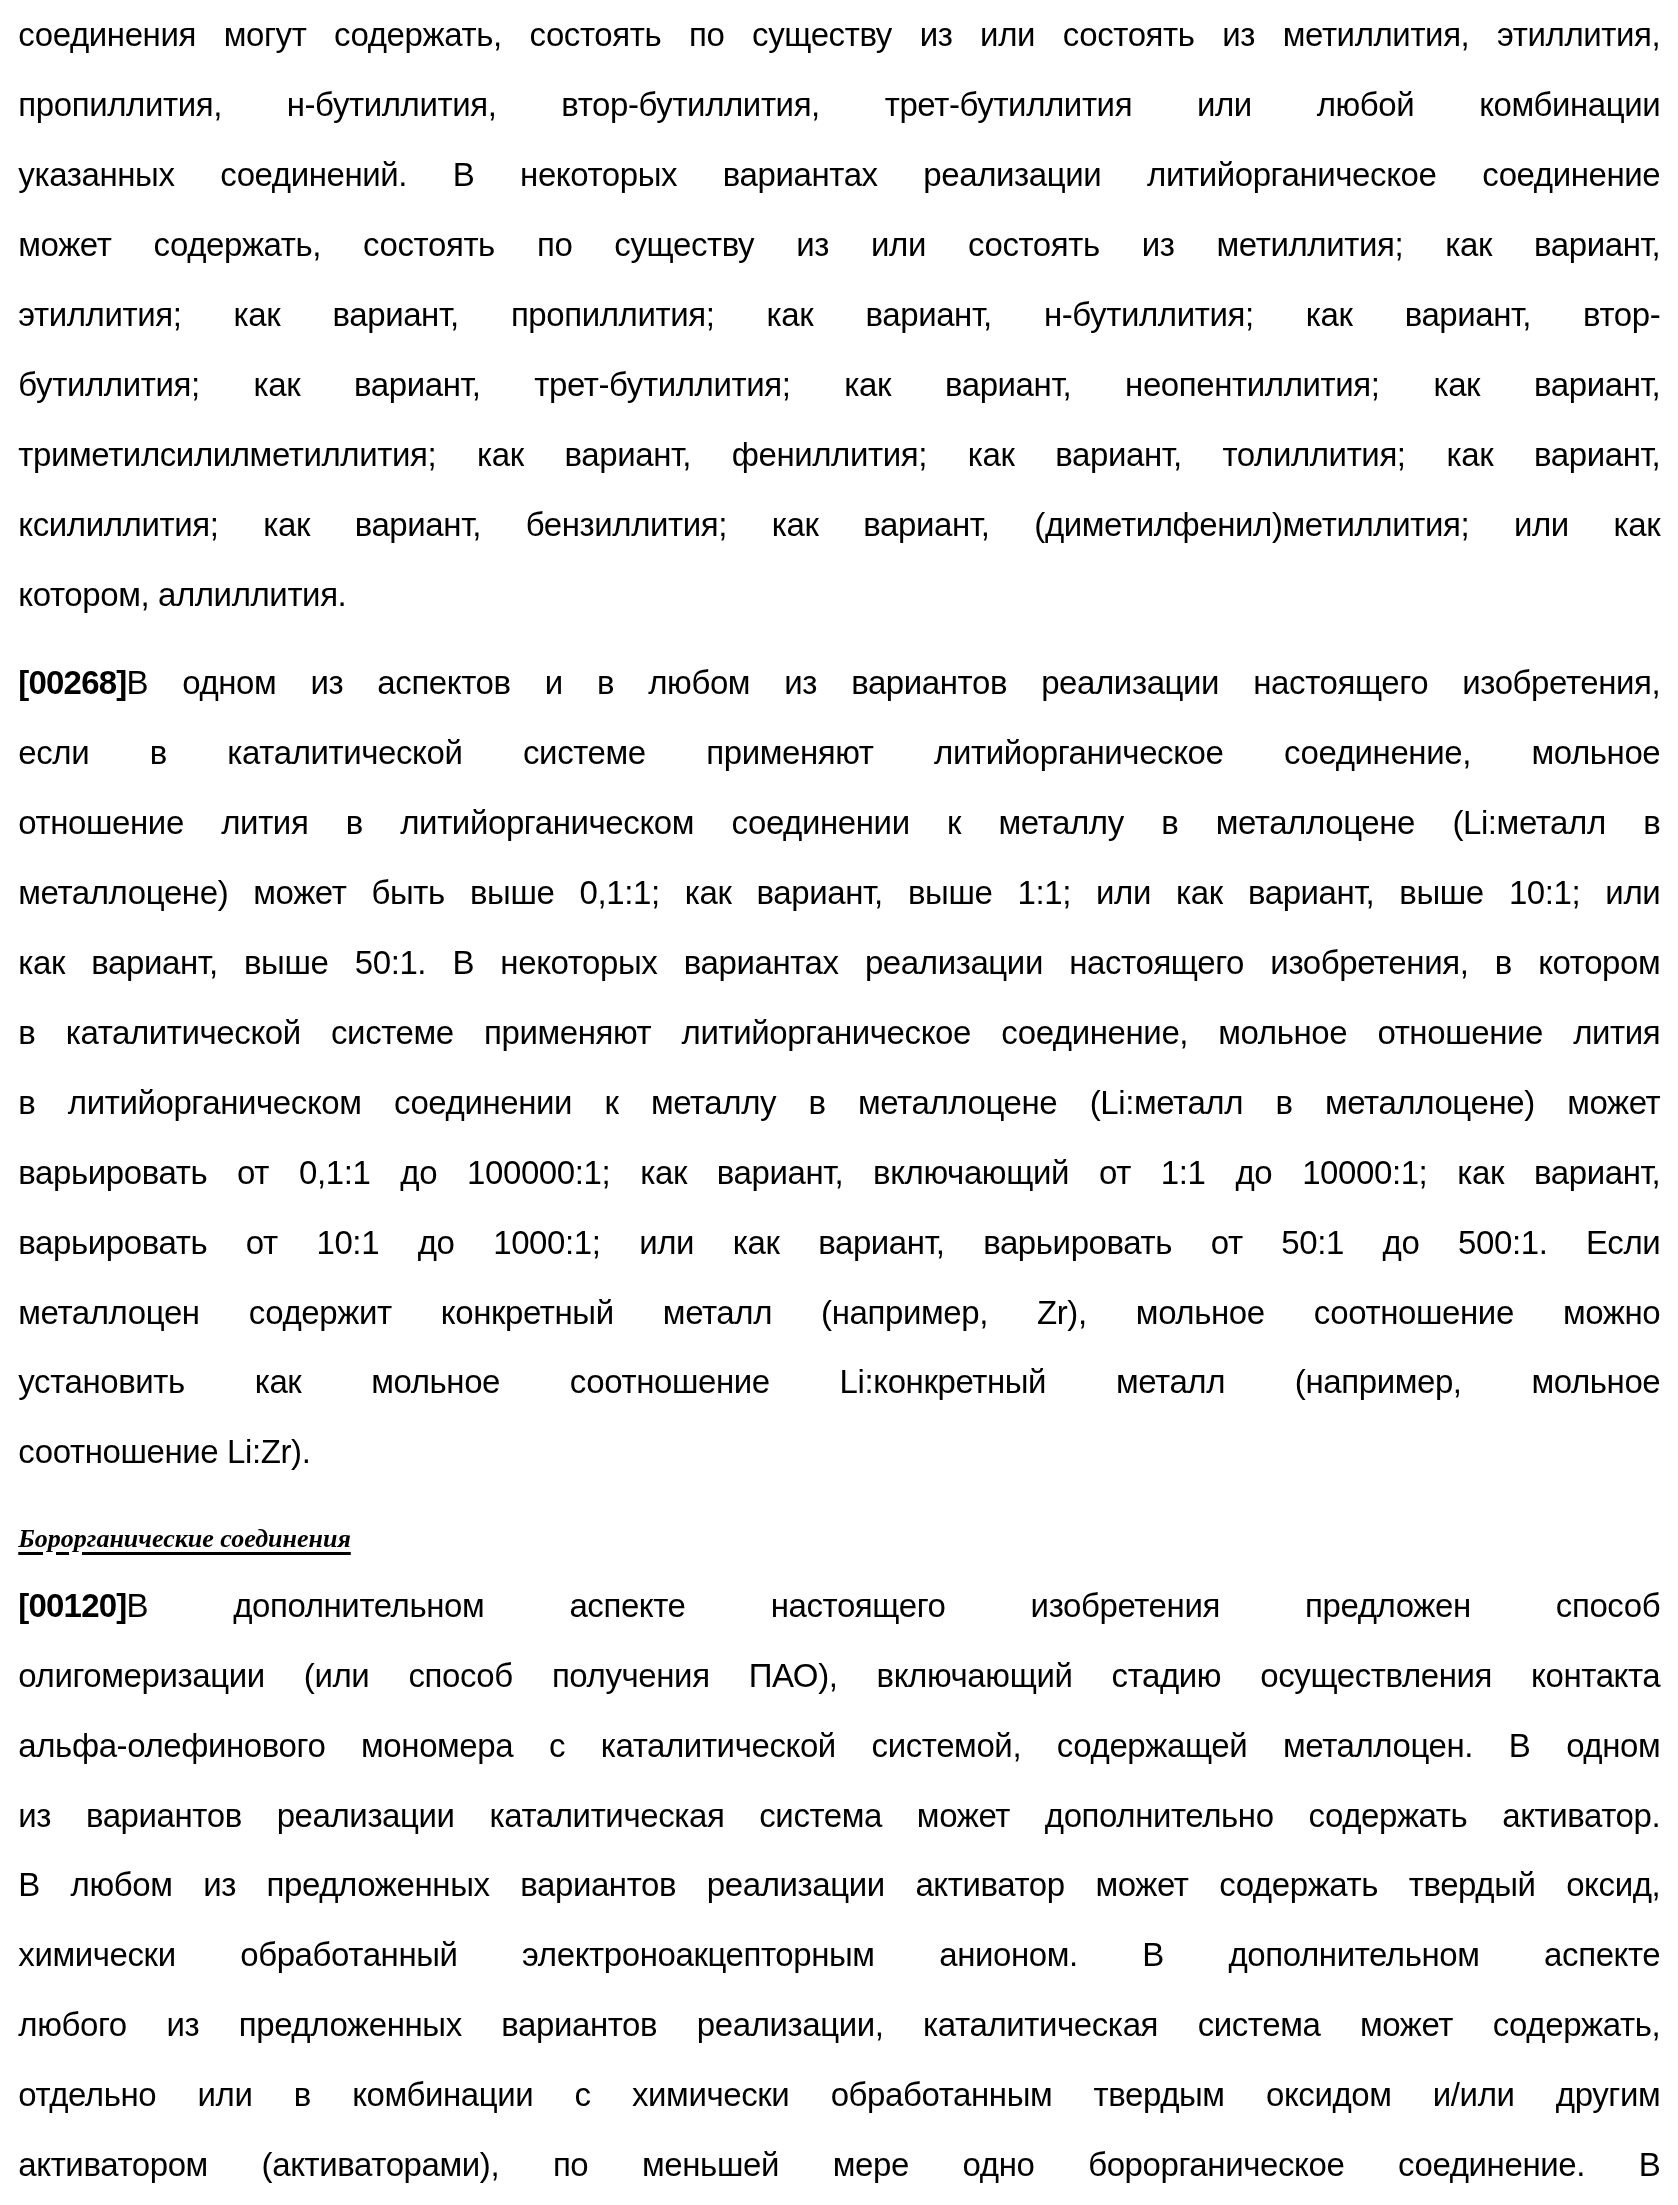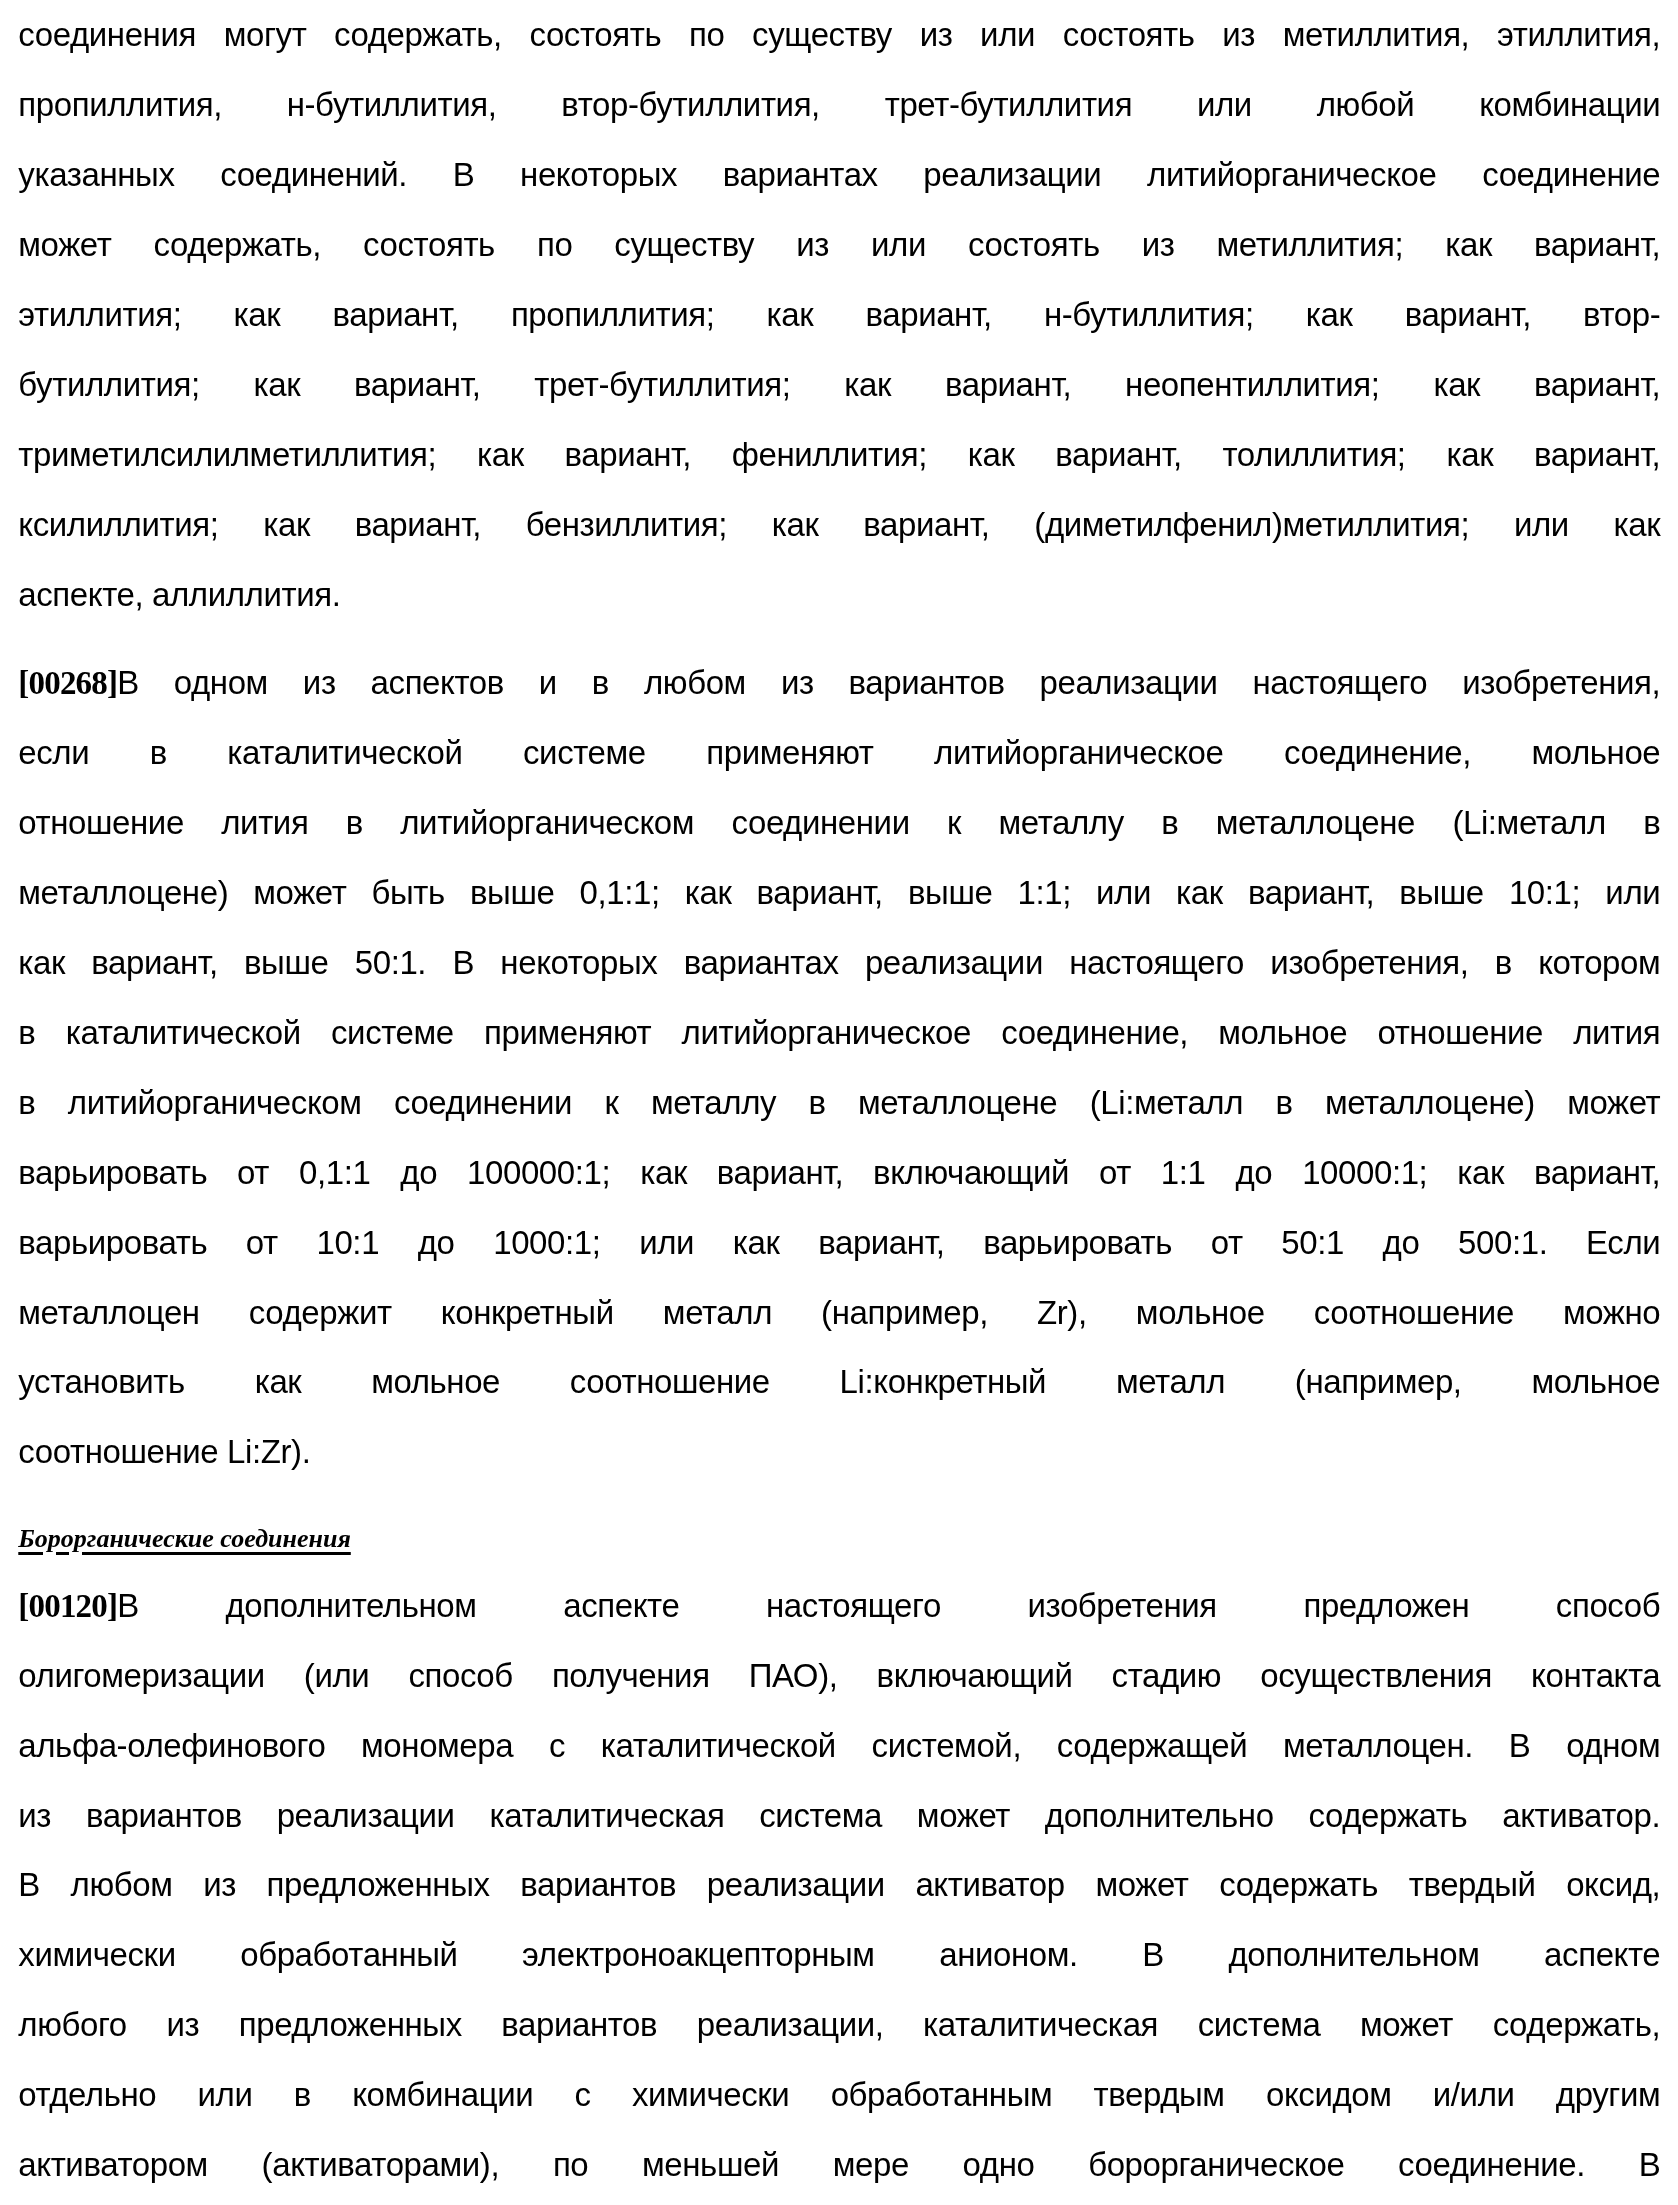--- a/index.html
+++ b/index.html
@@ -31,21 +31,21 @@
       white-space: nowrap;
       text-align: justify;
       text-align-last: justify;
       letter-spacing: -0.4px;
       font-stretch: condensed;
     }
     .line.last {
       text-align-last: left;
     }
     .para-num {
-      font-family: Liberation Serif, serif;
+      font-family: Liberation Sans, sans-serif;
       font-weight: bold;
       font-size: 33px;
       letter-spacing: -0.8px;
     }
     .heading {
       position: absolute;
       left: 0;
       height: 50px;
       font-family: "Liberation Serif", "DejaVu Serif", serif;
       font-style: italic;
@@ -64,21 +64,21 @@
 <div class="page">
 
   <div class="line" style="top:10px">соединения могут содержать, состоять по существу из или состоять из метиллития, этиллития,</div>
   <div class="line" style="top:80px">пропиллития, н-бутиллития, втор-бутиллития, трет-бутиллития или любой комбинации</div>
   <div class="line" style="top:150px">указанных соединений. В некоторых вариантах реализации литийорганическое соединение</div>
   <div class="line" style="top:220px">может содержать, состоять по существу из или состоять из метиллития; как вариант,</div>
   <div class="line" style="top:290px">этиллития; как вариант, пропиллития; как вариант, н-бутиллития; как вариант, втор-</div>
   <div class="line" style="top:360px">бутиллития; как вариант, трет-бутиллития; как вариант, неопентиллития; как вариант,</div>
   <div class="line" style="top:430px">триметилсилилметиллития; как вариант, фениллития; как вариант, толиллития; как вариант,</div>
   <div class="line" style="top:500px">ксилиллития; как вариант, бензиллития; как вариант, (диметилфенил)метиллития; или как</div>
-  <div class="line last" style="top:570px">аспекте, аллиллития.</div>
+  <div class="line last" style="top:570px">котором, аллиллития.</div>
 
   <div class="line" style="top:658px">
     <span class="para-num">[00268]</span><span>В одном из аспектов и в любом из вариантов реализации настоящего изобретения,</span>
   </div>
   <div class="line" style="top:728px">если в каталитической системе применяют литийорганическое соединение, мольное</div>
   <div class="line" style="top:798px">отношение лития в литийорганическом соединении к металлу в металлоцене (Li:металл в</div>
   <div class="line" style="top:868px">металлоцене) может быть выше 0,1:1; как вариант, выше 1:1; или как вариант, выше 10:1; или</div>
   <div class="line" style="top:938px">как вариант, выше 50:1. В некоторых вариантах реализации настоящего изобретения, в котором</div>
   <div class="line" style="top:1008px">в каталитической системе применяют литийорганическое соединение, мольное отношение лития</div>
   <div class="line" style="top:1078px">в литийорганическом соединении к металлу в металлоцене (Li:металл в металлоцене) может</div>

